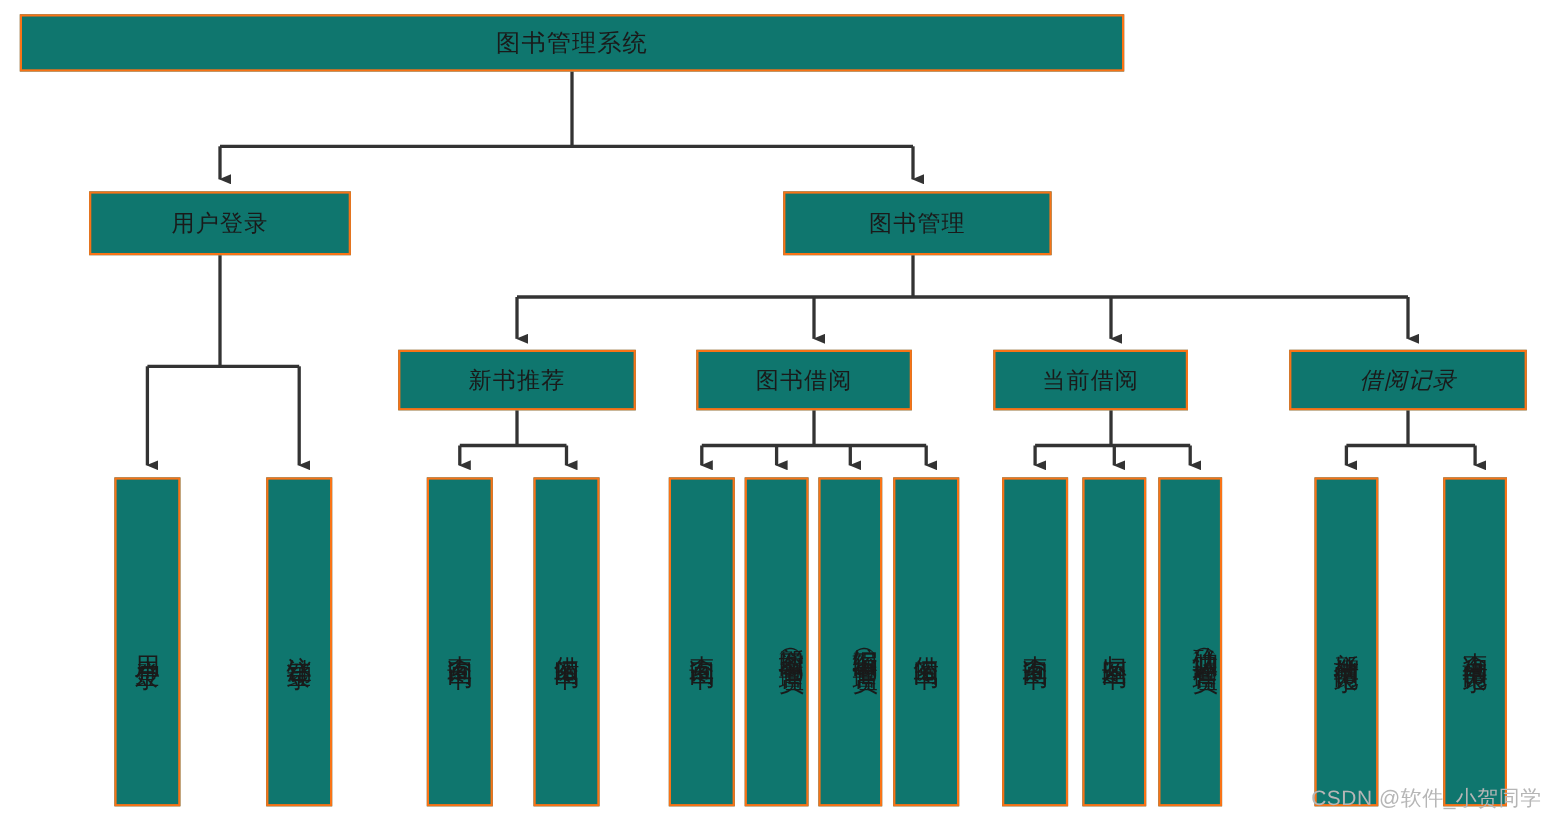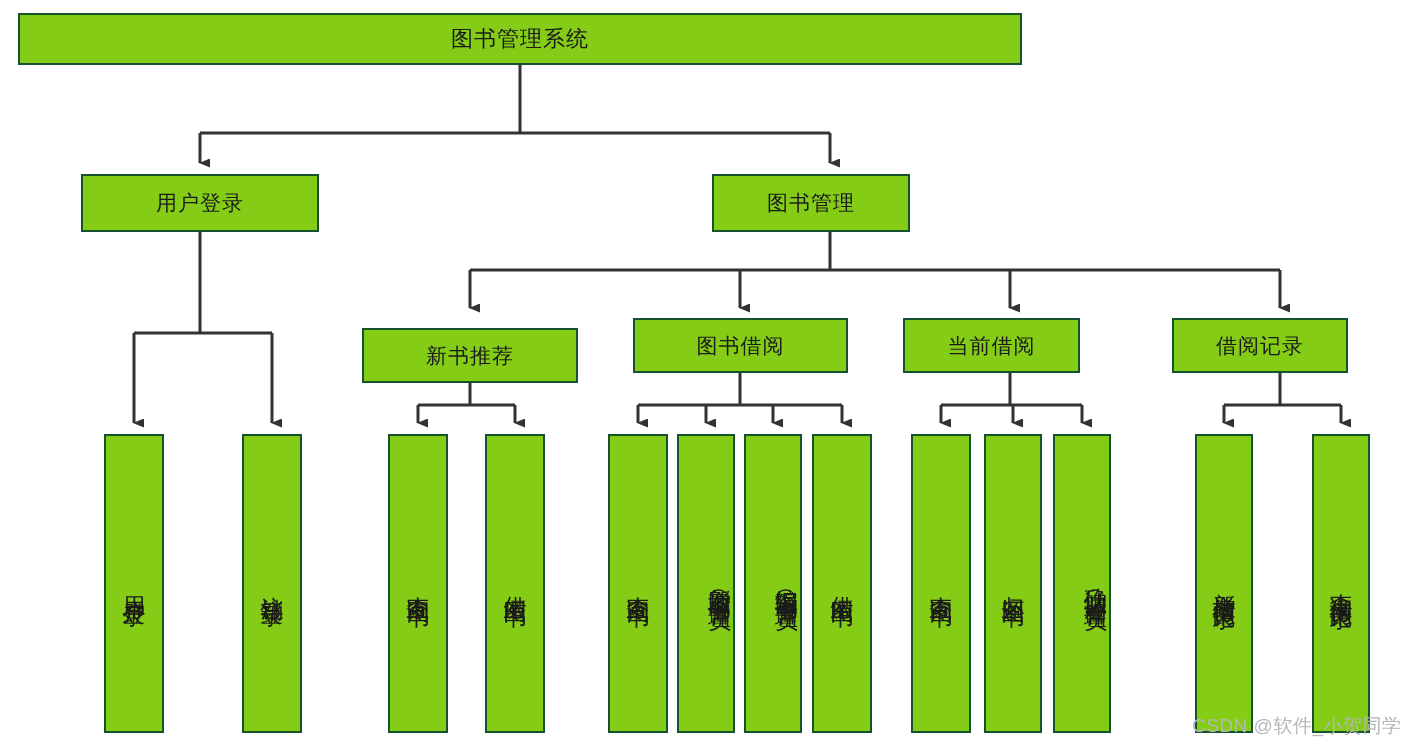--- a/index.html
+++ b/index.html
@@ -22,22 +22,22 @@
     position: absolute;
     left: 0;
     top: 0;
     width: 1405px;
     height: 747px;
     pointer-events: none;
   }
   .node {
     position: absolute;
     box-sizing: border-box;
-    border: 2px solid #14532d;
-    background: #84cc16;
+    border: 2px solid #f97316;
+    background: #0f766e;
     display: flex;
     align-items: center;
     justify-content: center;
     color: #1a1a1a;
     z-index: 2;
   }
   .node-h {
     font-size: 21px;
     letter-spacing: 1px;
     white-space: nowrap;
@@ -135,37 +135,37 @@
   </svg>
 
   <div class="node node-h node-root" style="left:18px; top:13px; width:1004px; height:52px;">
     <span>图书管理系统</span>
   </div>
 
   <div class="node node-h" style="left:81px; top:174px; width:238px; height:58px;">
     <span>用户登录</span>
   </div>
 
-  <div class="node node-h" style="left:712px; top:174px; width:198px; height:58px;justify-content:center;">
+  <div class="node node-h" style="left:712px; top:174px; width:244px; height:58px;justify-content:center;">
     <span>图书管理</span>
   </div>
 
-  <div class="node node-h" style="left:362px; top:328px; width:216px; height:55px;justify-content:center;">
+  <div class="node node-h" style="left:362px; top:318px; width:216px; height:55px;justify-content:center;">
     <span>新书推荐</span>
   </div>
 
-  <div class="node node-h" style="left:633px; top:318px; width:215px; height:55px;">
+  <div class="node node-h" style="left:633px; top:318px; width:196px; height:55px;">
     <span>图书借阅</span>
   </div>
 
   <div class="node node-h" style="left:903px; top:318px; width:177px; height:55px;">
     <span>当前借阅</span>
   </div>
 
-  <div class="node node-h" style="left:1172px; top:318px; width:176px; height:55px;">
+  <div class="node node-h" style="left:1172px; top:318px; width:216px; height:55px;font-style:italic;">
     <span>借阅记录</span>
   </div>
 
   <div class="node node-v" style="left:104px; top:434px; width:60px; height:299px;">
     <span>用户登录</span>
   </div>
 
   <div class="node node-v" style="left:242px; top:434px; width:60px; height:299px;">
     <span>注销登录</span>
   </div>

